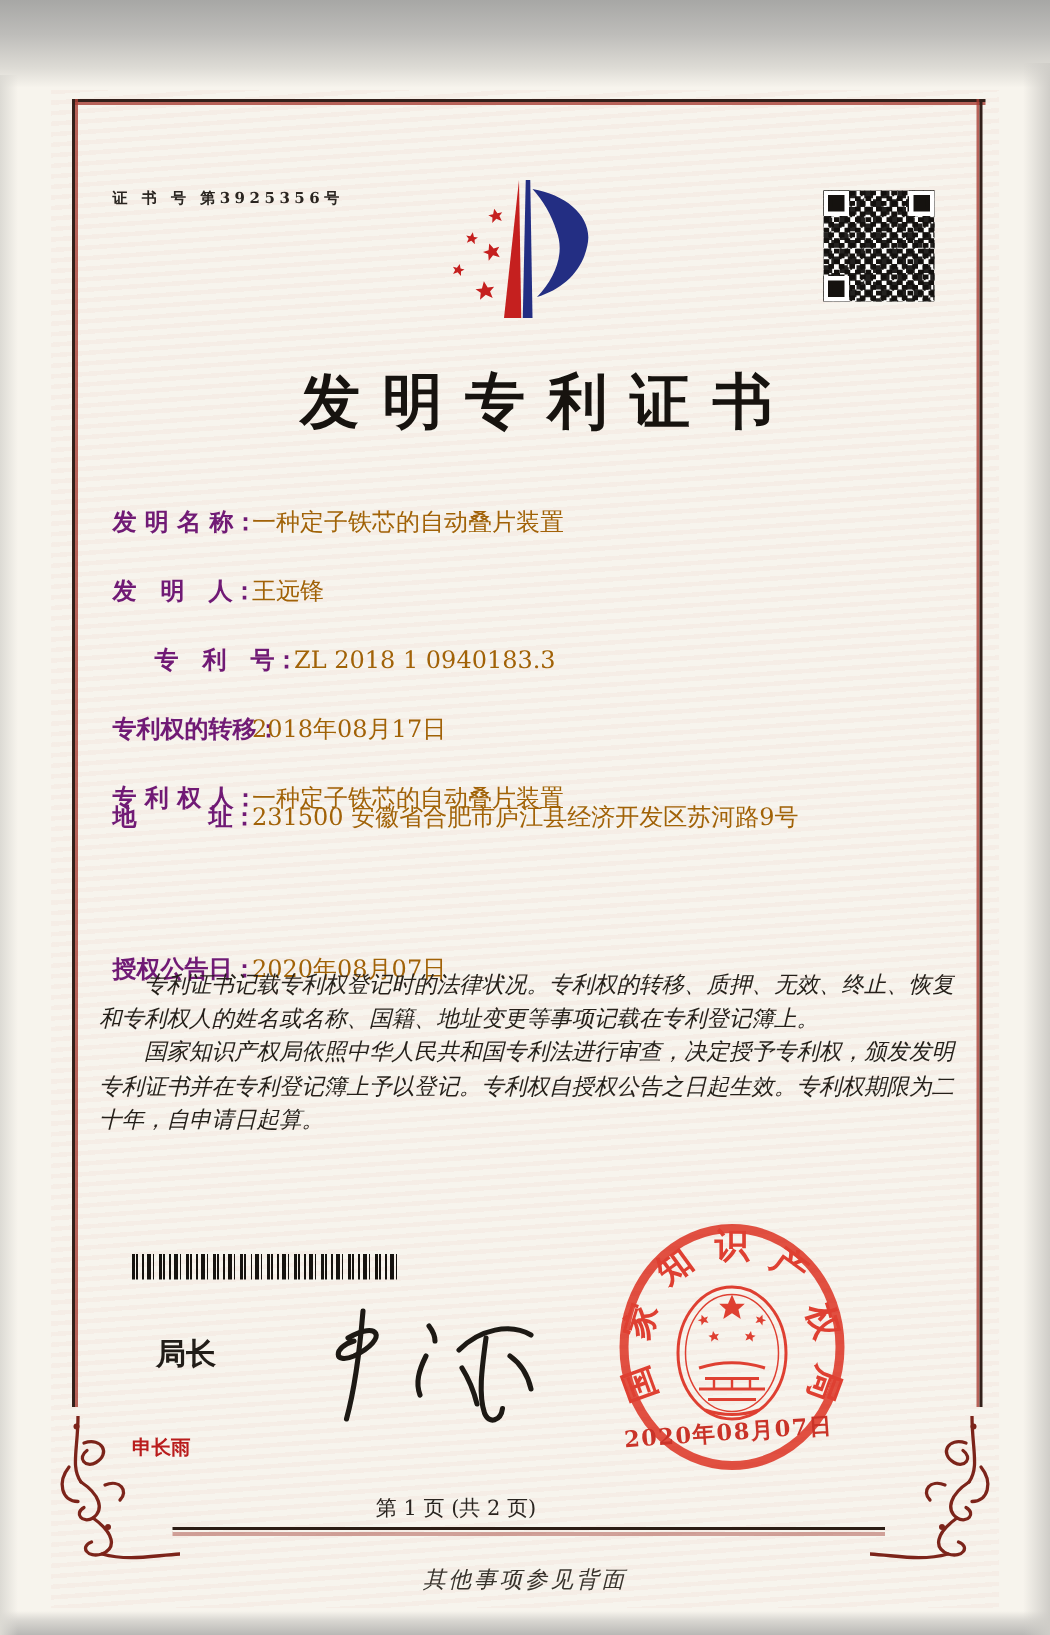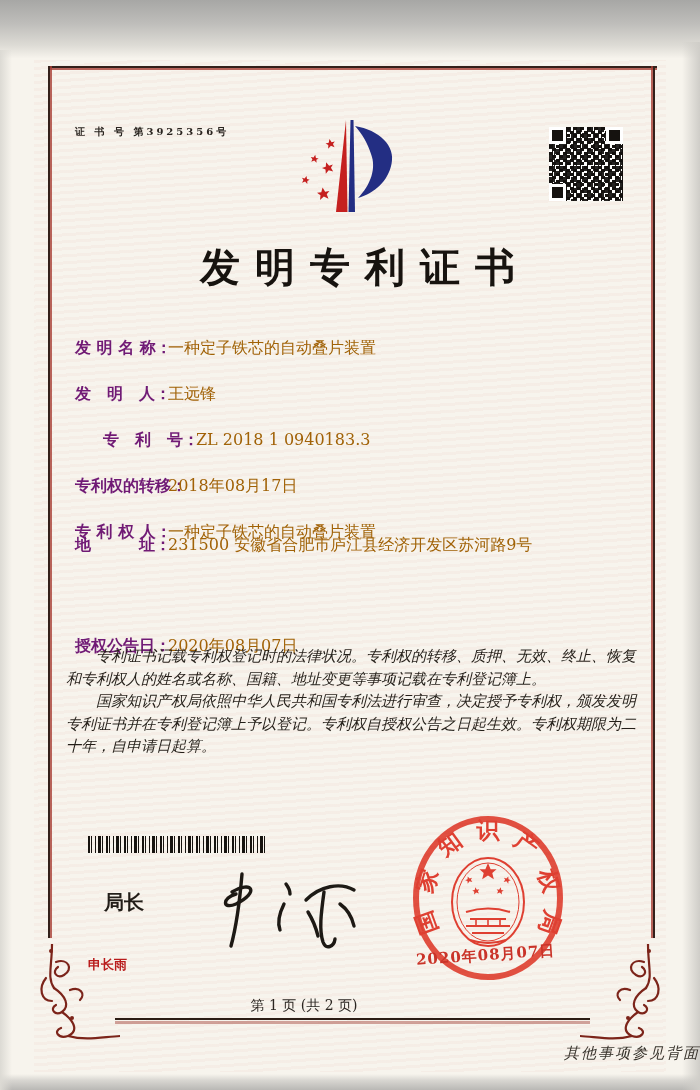--- a/index.html
+++ b/index.html
@@ -43,21 +43,21 @@
   .flabel{display:inline-block;width:88px;font-weight:600;color:#701a75;white-space:nowrap;}
   .fvalue{margin-left:5px;font-weight:400;color:#a16207;}
   .pair2{position:absolute;left:318px;top:0;white-space:nowrap;}
   .paras{left:66px;top:645px;width:576px;font-size:15px;line-height:22.5px;color:#241f19;}
   .paras p{margin:0;text-indent:2em;font-style:italic;font-weight:500;}
   .barcode{left:88px;top:836px;width:178px;height:17px;
     background:repeating-linear-gradient(90deg,#16130f 0 2px,rgba(0,0,0,0) 2px 3px,#16130f 3px 4px,rgba(0,0,0,0) 4px 7px,#16130f 7px 8px,rgba(0,0,0,0) 8px 10px,#16130f 10px 13px,rgba(0,0,0,0) 13px 14px,#16130f 14px 15px,rgba(0,0,0,0) 15px 18px);}
   .director-title{left:104px;top:889px;font-size:20px;font-weight:600;color:#221d18;}
   .director-name{left:88px;top:919px;font-size:13px;font-weight:600;color:#b91c1c;margin-top:37px;}
   .page-info{left:0;width:608px;top:997px;text-align:center;font-size:14px;color:#2a2520;}
-  .footer-note{left:0;width:700px;top:1044px;text-align:right;font-size:15px;font-style:italic;
+  .footer-note{left:0;width:700px;top:1044px;text-align:center;font-size:15px;font-style:italic;
     letter-spacing:2px;color:#38332c;}
   .seal-wrap{left:408px;top:812px;mix-blend-mode:multiply;opacity:.95;}
   svg text{font-family:"DejaVu Serif","Liberation Serif",serif;}
 </style>
 </head>
 <body>
 
 <div class="abs photo-top"></div>
 <div class="abs photo-bottom"></div>
 <div class="abs photo-right"></div>

